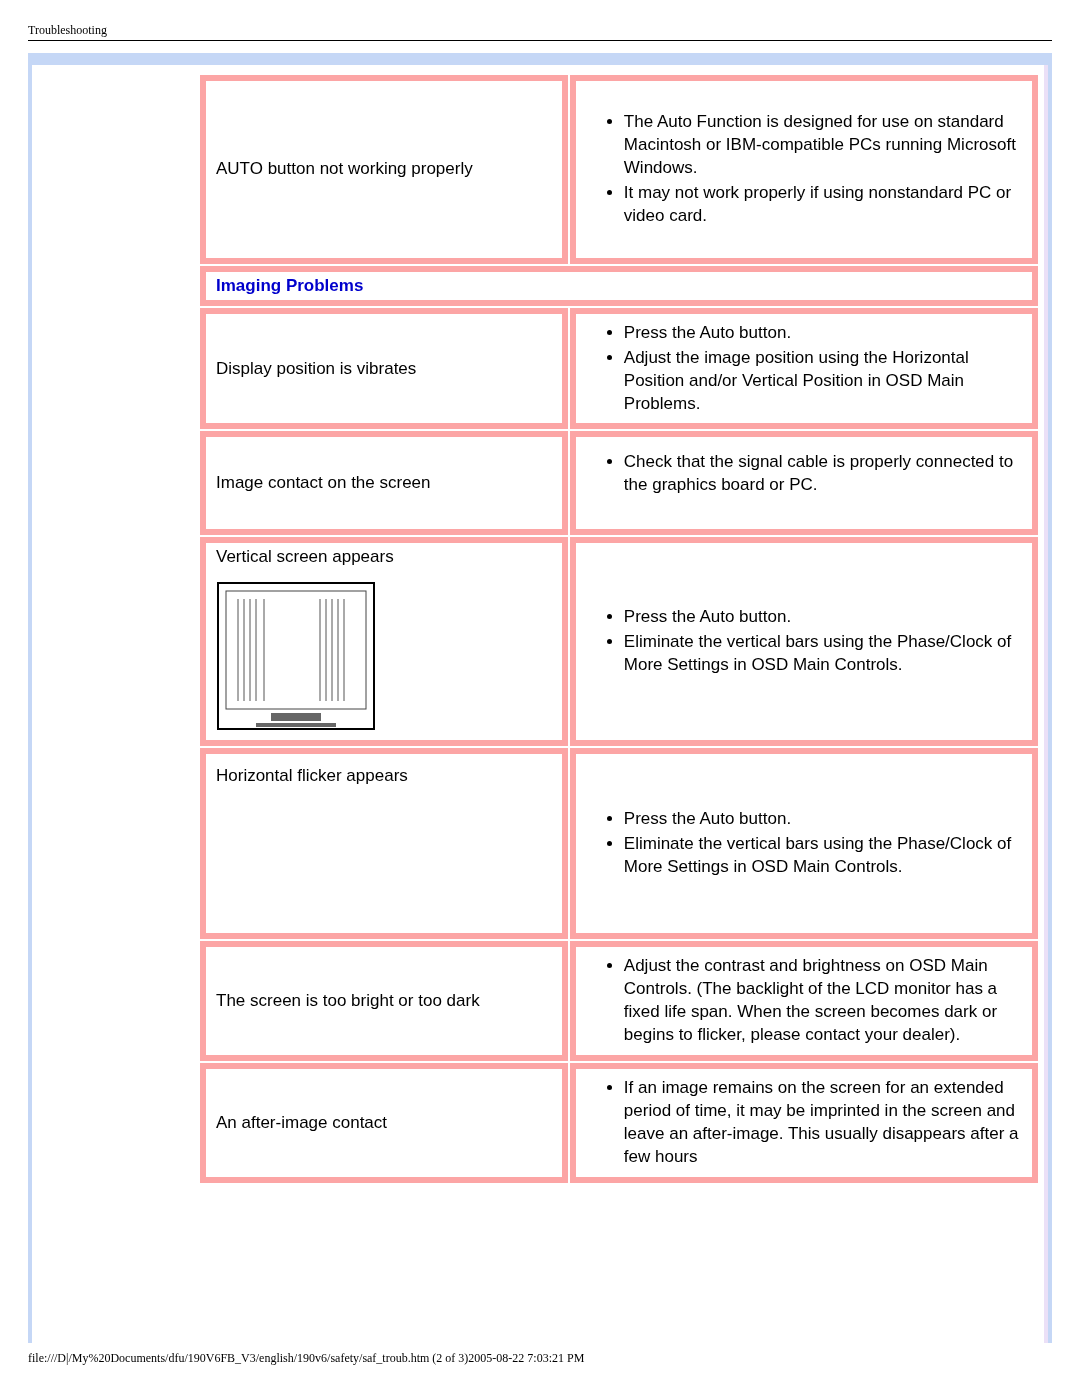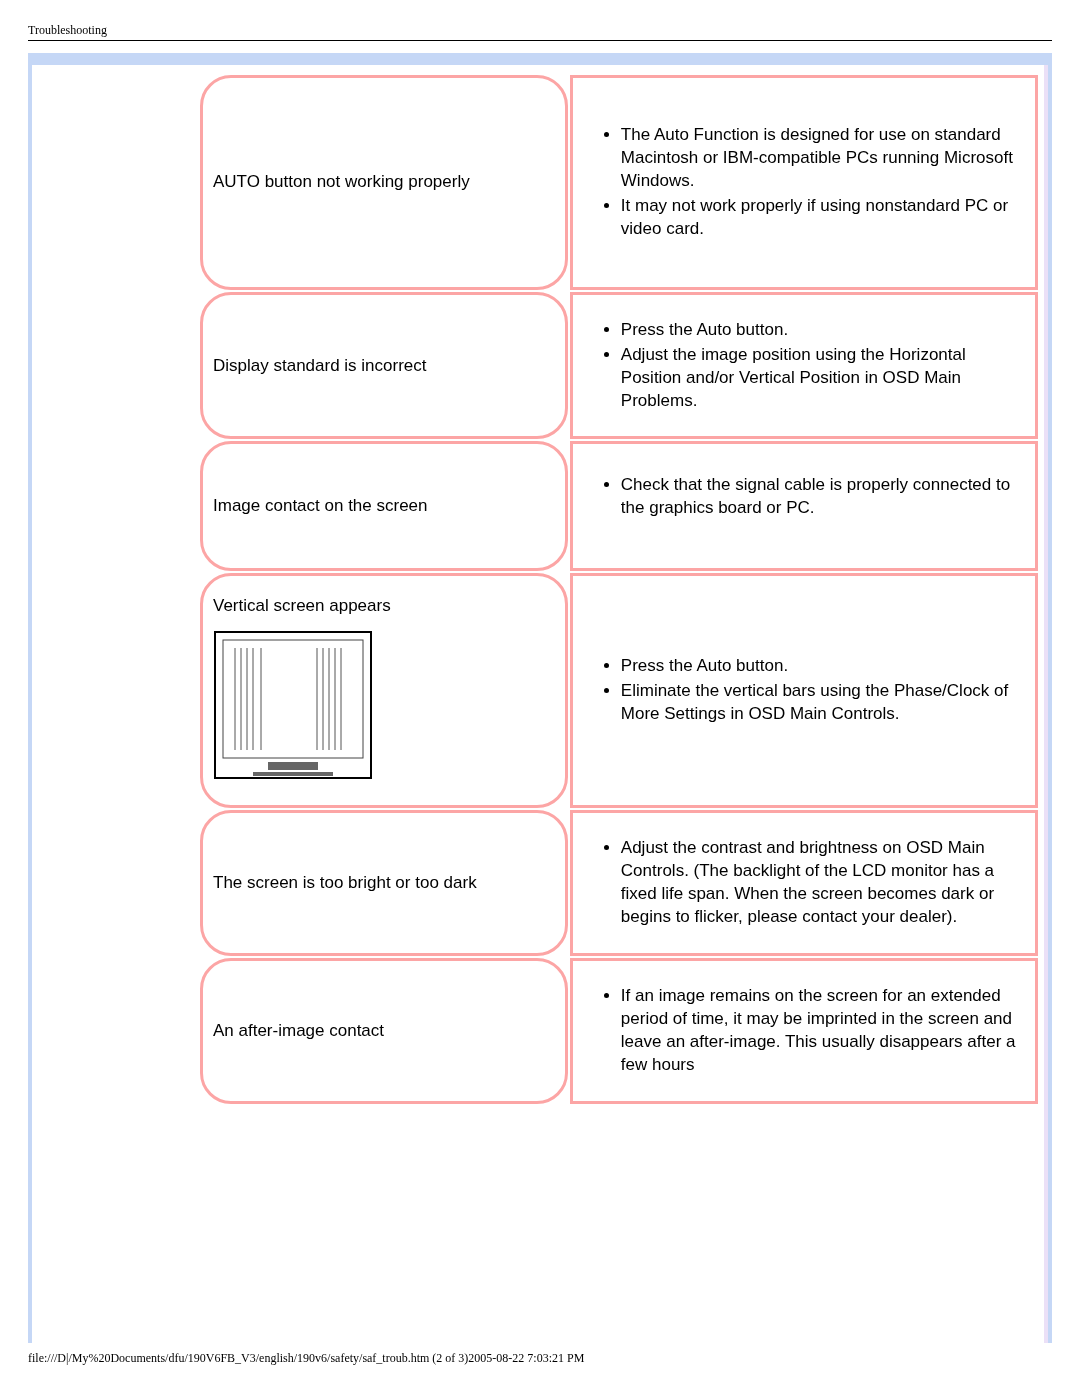--- a/index.html
+++ b/index.html
@@ -41,29 +41,28 @@
   }
   table.trouble {
     width: 100%;
     border-collapse: separate;
     border-spacing: 2px;
     font-family: Arial, Helvetica, sans-serif;
     font-size: 17px;
     color: #000;
   }
   table.trouble td {
-    border: 3px solid #fca5a5;
+    border: 6px solid #fca5a5;
     vertical-align: middle;
-    padding: 20px 10px;
+    padding: 4px 10px;
   }
   td.problem-cell {
     width: 44%;
     vertical-align: top;
     padding-top: 14px;
-    border-radius: 31px;
   }
   td.problem-cell.vmiddle { vertical-align: middle; }
   td.section-header {
     color: #0000cc;
     font-weight: bold;
     padding: 16px 10px 34px 10px;
   }
   td.solution-cell ul {
     margin: 4px 0 4px 0;
     padding-left: 38px;
@@ -95,21 +94,24 @@
         <tr>
       <td class="problem-cell vmiddle">AUTO button not working properly</td>
       <td class="solution-cell tall">
         <ul>
           <li>The Auto Function is designed for use on standard Macintosh or IBM-compatible PCs running Microsoft Windows.</li>
           <li>It may not work properly if using nonstandard PC or video card.</li>
         </ul>
       </td>
     </tr>
     <tr>
-      <td class="problem-cell vmiddle">Display standard is incorrect</td>
+      <td class="section-header" colspan="2">Imaging Problems</td>
+    </tr>
+    <tr>
+      <td class="problem-cell vmiddle">Display position is vibrates</td>
       <td class="solution-cell">
         <ul>
           <li>Press the Auto button.</li>
           <li>Adjust the image position using the Horizontal Position and/or Vertical Position in OSD Main Problems.</li>
         </ul>
       </td>
     </tr>
     <tr>
       <td class="problem-cell vmiddle">Image contact on the screen</td>
       <td class="solution-cell">
@@ -143,20 +145,29 @@
         </div>
       </td>
       <td class="solution-cell">
         <ul>
           <li>Press the Auto button.</li>
           <li>Eliminate the vertical bars using the Phase/Clock of More Settings in OSD Main Controls.</li>
         </ul>
       </td>
     </tr>
     <tr>
+      <td class="problem-cell" style="padding-bottom:140px;">Horizontal flicker appears</td>
+      <td class="solution-cell xtall">
+        <ul>
+          <li>Press the Auto button.</li>
+          <li>Eliminate the vertical bars using the Phase/Clock of More Settings in OSD Main Controls.</li>
+        </ul>
+      </td>
+    </tr>
+    <tr>
       <td class="problem-cell vmiddle">The screen is too bright or too dark</td>
       <td class="solution-cell">
         <ul>
           <li>Adjust the contrast and brightness on OSD Main Controls. (The backlight of the LCD monitor has a fixed life span. When the screen becomes dark or begins to flicker, please contact your dealer).</li>
         </ul>
       </td>
     </tr>
     <tr>
       <td class="problem-cell vmiddle">An after-image contact</td>
       <td class="solution-cell">

